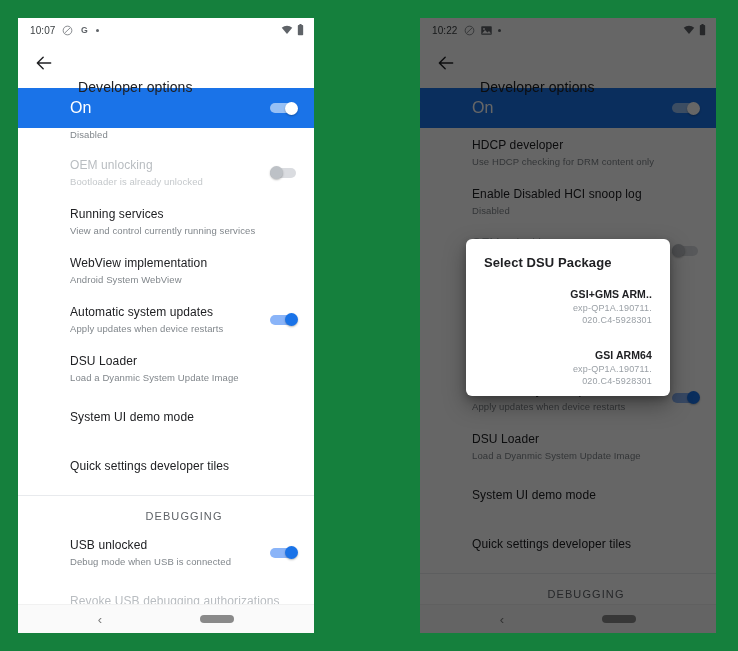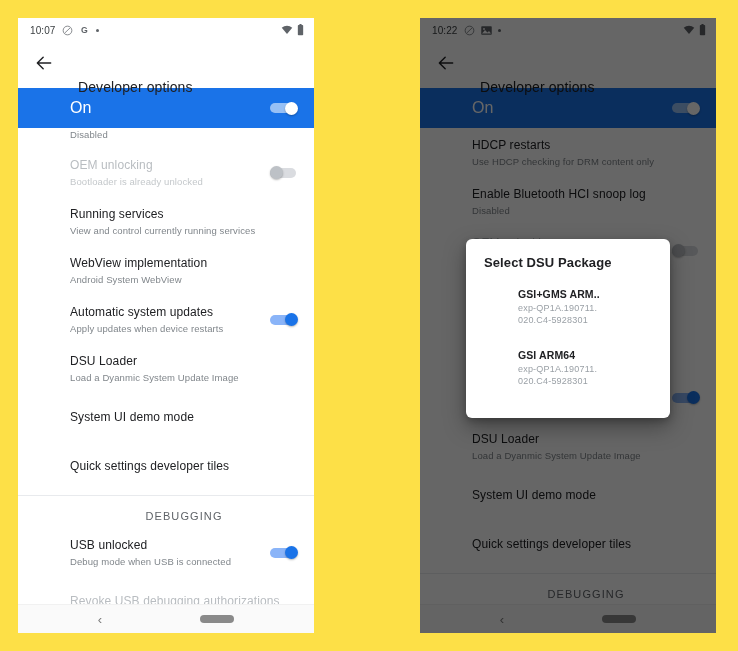--- a/index.html
+++ b/index.html
@@ -10,21 +10,21 @@
     height: 651px;
     overflow: hidden;
     font-family: "Liberation Sans", sans-serif;
     -webkit-font-smoothing: antialiased;
   }
 
   .stage {
     position: relative;
     width: 738px;
     height: 651px;
-    background: #fde047;
+    background: #15803d;
   }
 
   
   .phone {
     position: absolute;
     overflow: hidden;
     background: #ffffff;
   }
   #phone-left  { left: 18px;  top: 18px; width: 296px; height: 615px; }
   #phone-right { left: 420px; top: 18px; width: 296px; height: 615px; }
@@ -176,33 +176,34 @@
   
   .dialog {
     position: absolute;
     left: 46px;
     top: 221px;
     width: 204px;
     background: #ffffff;
     border-radius: 6px;
     box-shadow: 0 9px 22px rgba(0,0,0,.34), 0 3px 7px rgba(0,0,0,.22);
     z-index: 10;
-    padding: 16px 0 24px 0;
+    padding: 16px 0 2px 0;
     box-sizing: border-box;
   }
   .dialog .dtitle {
     font-size: 13px;
     color: #202124;
     font-weight: 700;
     letter-spacing: .1px;
     padding: 0 18px 10px 18px;
   }
   .dialog .dopt {
     padding: 7px 18px 7px 52px;
     cursor: pointer;
+    text-align: right;
   }
   .dialog .dopt .o1 {
     font-size: 10.5px;
     color: #202124;
     font-weight: 700;
     letter-spacing: .1px;
     line-height: 14px;
   }
   .dialog .dopt .o2 {
     font-size: 9px;
@@ -404,27 +405,27 @@
         <span class="mlabel">On</span>
         <span class="sw white">
           <span class="track"></span>
           <span class="knob"></span>
         </span>
       </div>
 
       <div class="list" id="right-list">
           <div class="row">
             <div class="texts">
-              <div class="t1">HDCP restarts</div>
+              <div class="t1">HDCP developer</div>
               <div class="t2">Use HDCP checking for DRM content only</div>
             </div>
           </div>
           <div class="row">
             <div class="texts">
-              <div class="t1">Enable Bluetooth HCI snoop log</div>
+              <div class="t1">Enable Disabled HCI snoop log</div>
               <div class="t2">Disabled</div>
             </div>
           </div>
           <div class="row dim">
             <div class="texts">
               <div class="t1">OEM unlocking</div>
               <div class="t2">Bootloader is already unlocked</div>
             </div>
             <span class="sw off">
               <span class="track"></span>

